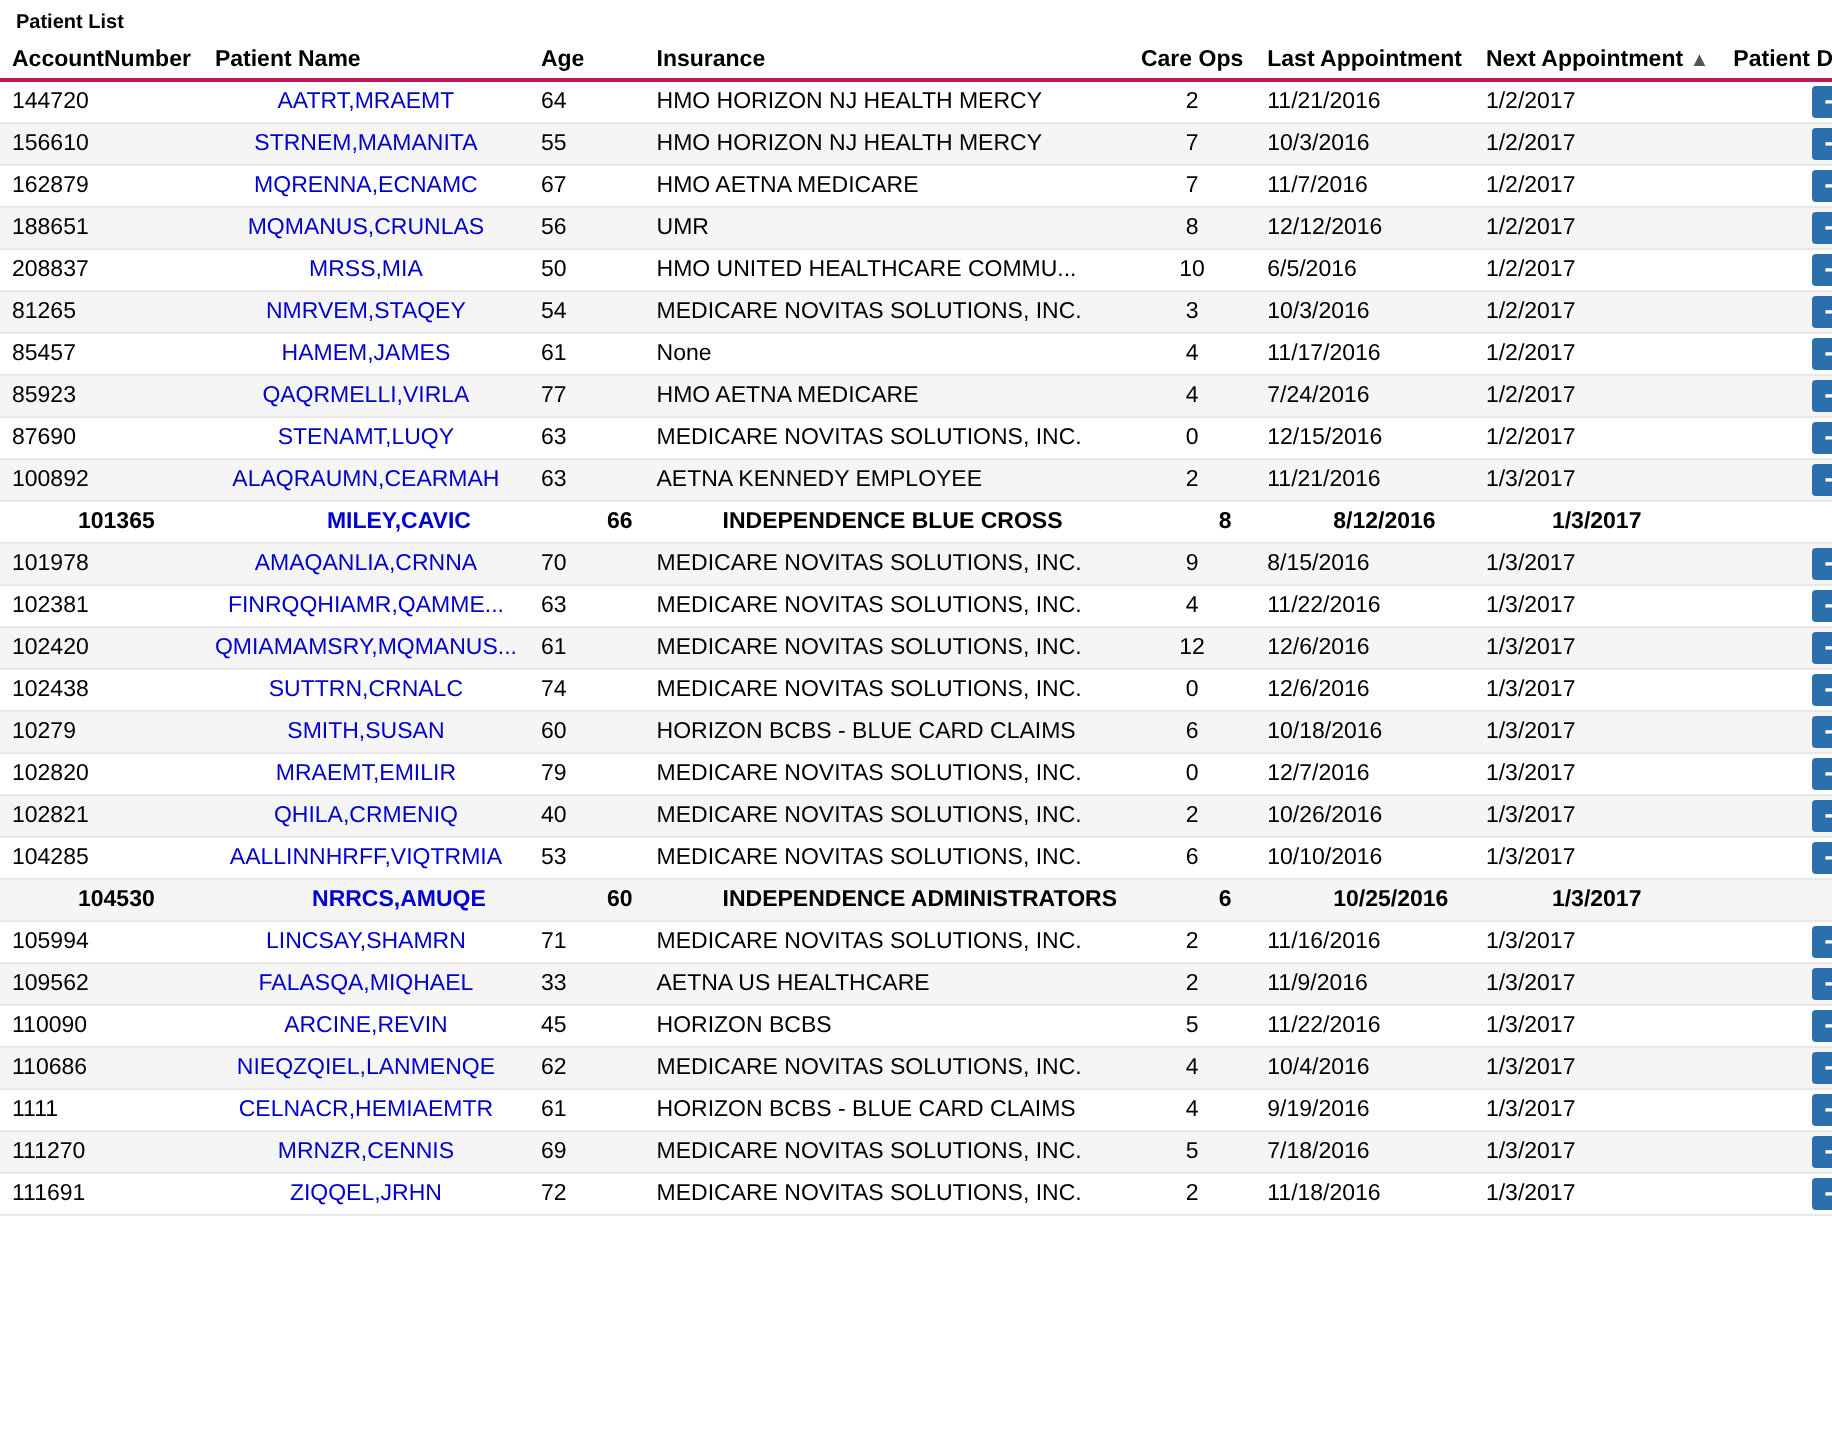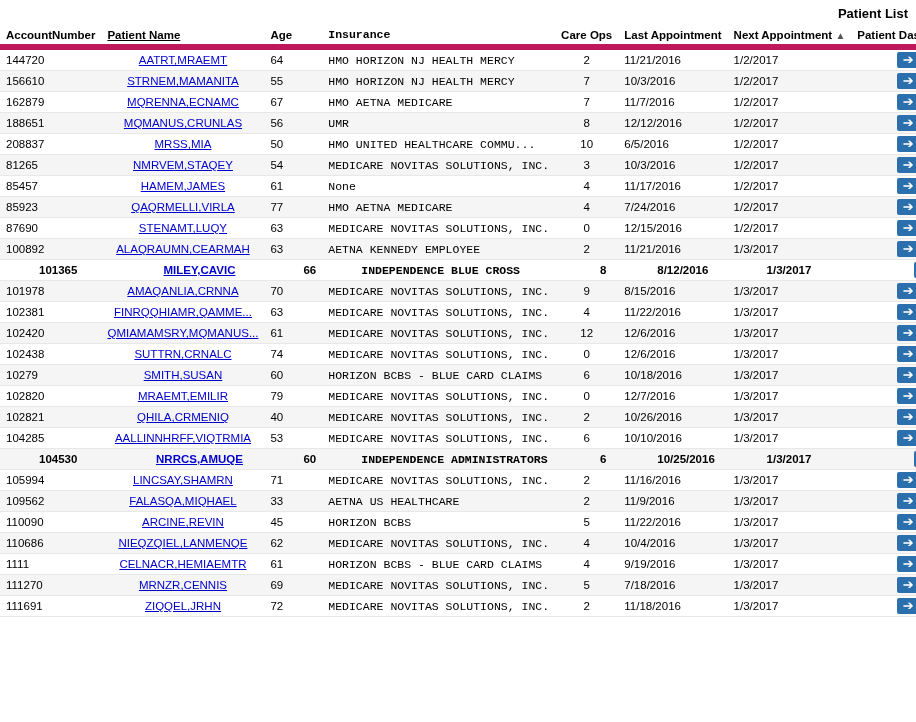--- a/index.html
+++ b/index.html
@@ -4,37 +4,36 @@
   <style>
     * { margin: 0; padding: 0; box-sizing: border-box; }
     body {
       font-family: Arial, sans-serif;
       font-size: 12px;
       background: #fff;
       color: #000;
     }
     .page-title {
       font-weight: bold;
-      font-size: 13px;
+      font-size: 10px;
       padding: 6px 8px 4px 8px;
-      text-align: right;
     }
     table {
       width: 100%;
       border-collapse: collapse;
     }
     thead tr {
       background: #fff;
     }
     th {
       text-align: left;
       font-weight: bold;
       font-size: 11.5px;
       padding: 3px 6px;
-      border-bottom: 6px solid #be185d;
+      border-bottom: 2px solid #be185d;
       white-space: nowrap;
       cursor: pointer;
     }
     th .sort-arrow {
       font-size: 10px;
       color: #555;
     }
     td {
       padding: 2px 6px;
       font-size: 11.5px;
@@ -53,23 +52,23 @@
       height: 16px;
       background: #2c6fad;
       color: white;
       text-align: center;
       line-height: 16px;
       font-size: 13px;
       cursor: pointer;
       border-radius: 2px;
     }
     .col-account { width: 72px; }
-    .col-name { width: 170px; text-decoration: underline; }
+    .col-name { width: 170px; }
     .col-age { width: 32px; }
-    .col-insurance { width: 230px; font-family: Liberation Mono, monospace; }
+    .col-insurance { width: 230px; }
     .col-careops { width: 60px; text-align: center; }
     .col-lastappt { width: 100px; margin-top: 21px; }
     .col-nextappt { width: 110px; }
     .col-dashboard { width: 100px; text-align: center; }
     td.col-careops { text-align: center; }
     td.col-dashboard { text-align: center; }
     .col-name-cell { color: #0000cc; text-align: center; }
     .bold-row td { font-weight: bold; padding-left: 39px; }
   </style>
 </head>

